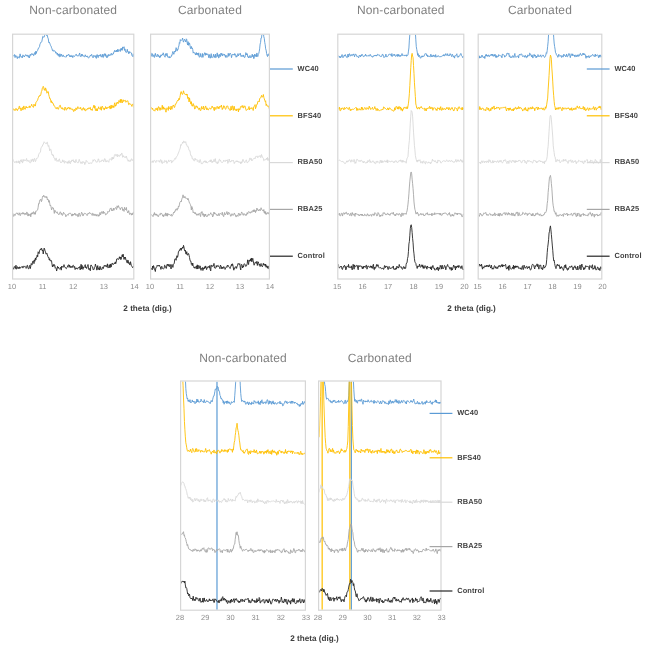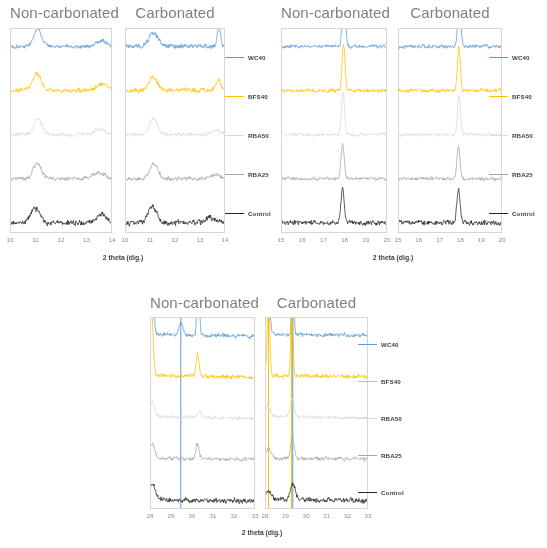--- a/index.html
+++ b/index.html
@@ -9,21 +9,21 @@
     background:#ffffff;
     font-family:"Liberation Sans", sans-serif;
     color:#595959;
     overflow:hidden;
     position:relative;
   }
   .figure{position:absolute;left:0;top:0;width:547px;height:548px;}
 
   .panel-title{
     position:absolute;
-    font-size:15px;
+    font-size:10px;
     color:#808080;
     text-align:center;
     white-space:nowrap;
     letter-spacing:0.1px;
   }
 
   .plotbox{
     position:absolute;
     border:1px solid #d6d6d6;
     box-sizing:border-box;

